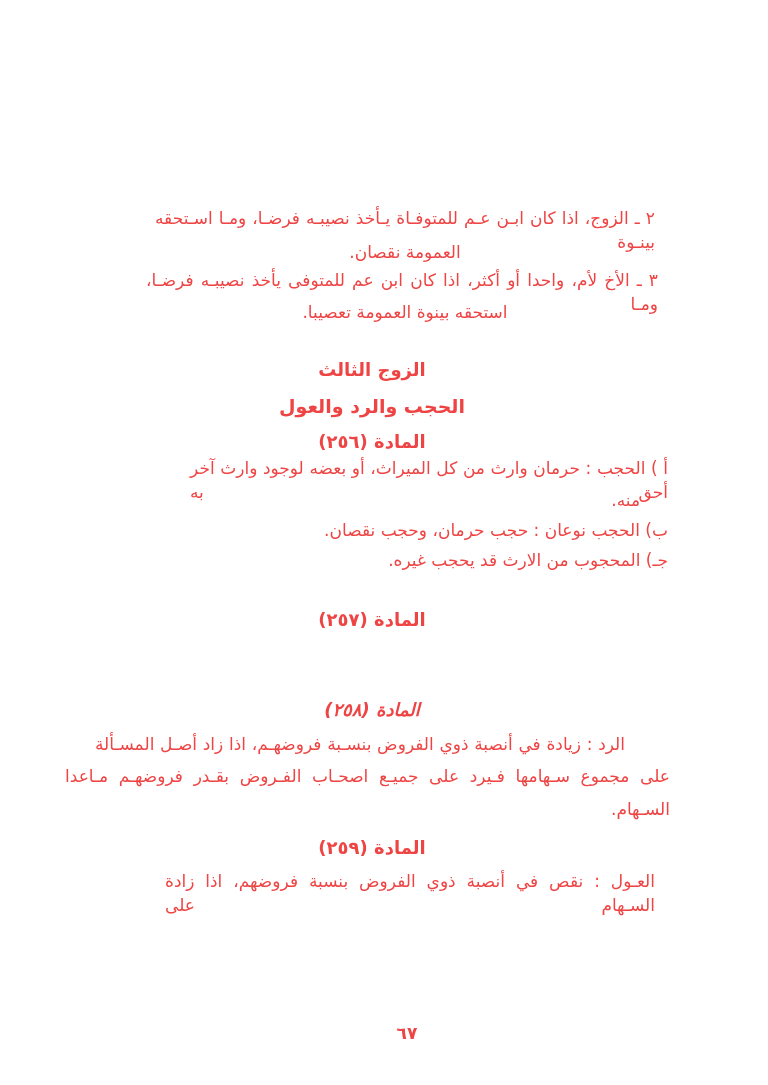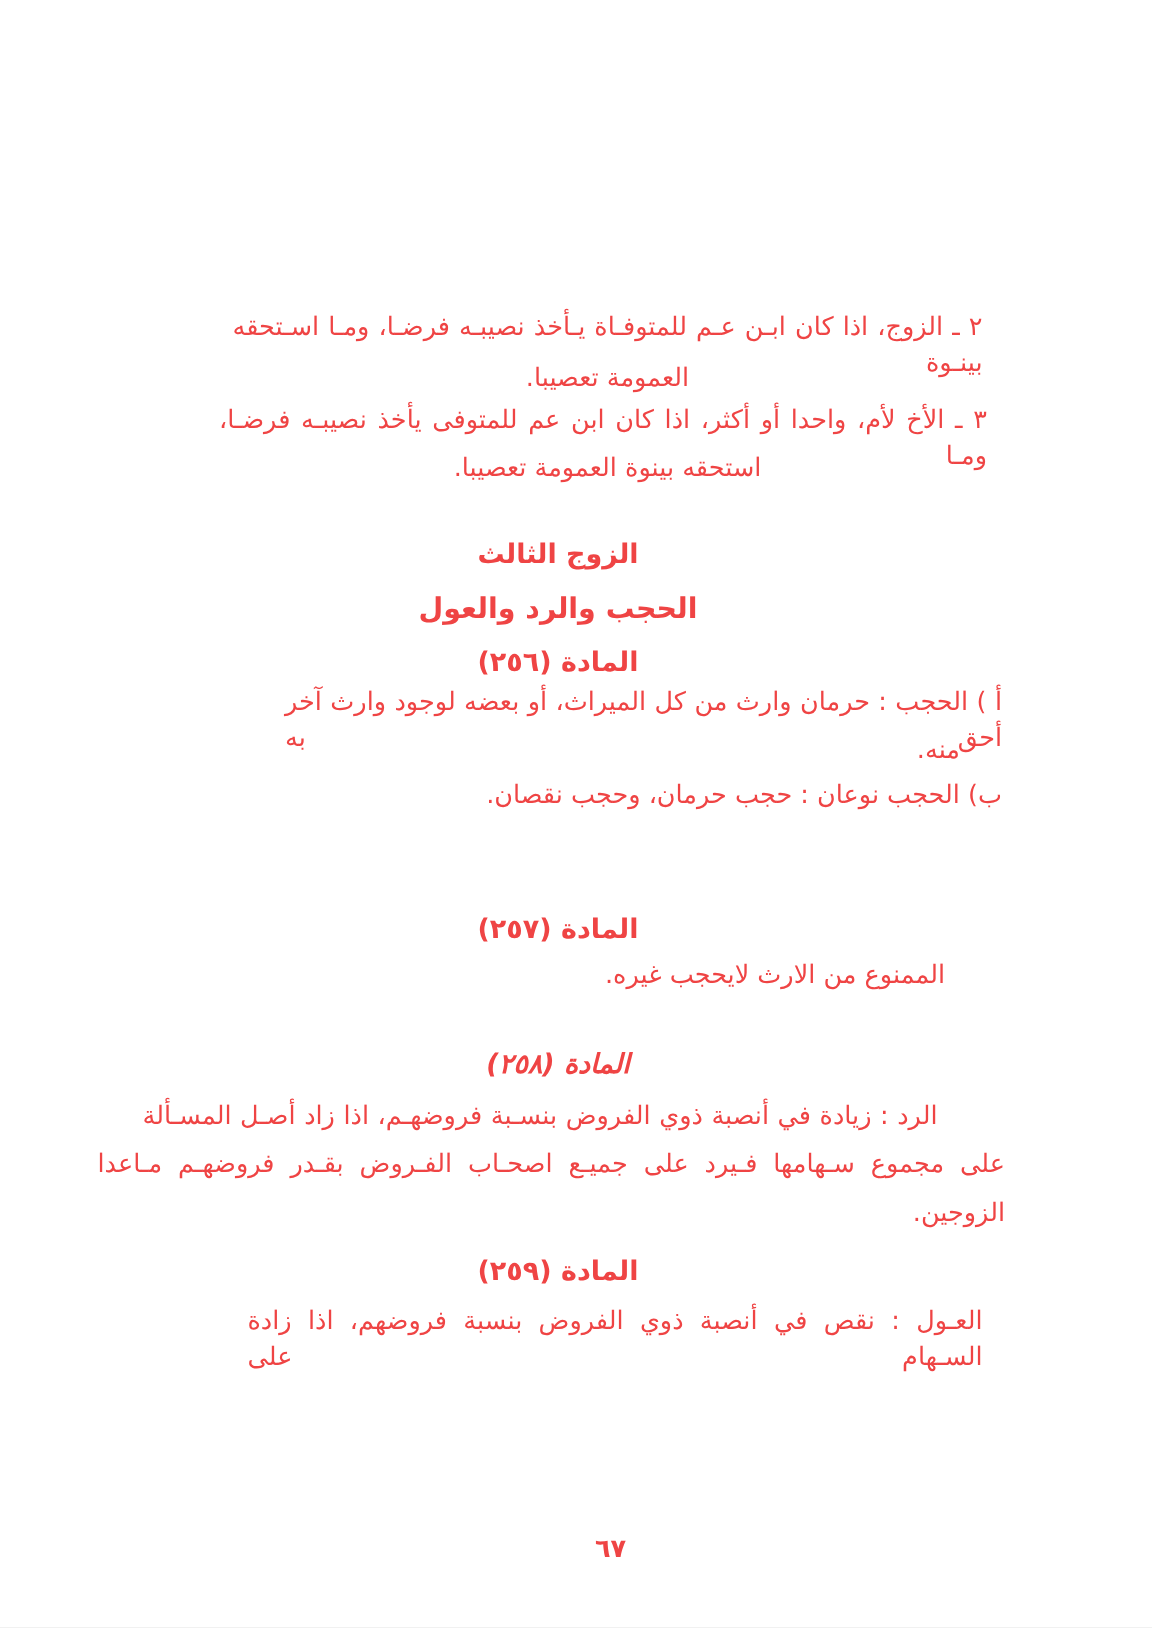--- a/index.html
+++ b/index.html
@@ -39,38 +39,38 @@
     font-size:17px;
     font-weight:bold;
   }
 </style>
 </head>
 <body>
 
 <div class="page">
 
   <div class="wrapline just" style="top:206px; right:113px; width:500px;">٢ ـ الزوج، اذا كان ابـن عـم للمتوفـاة يـأخذ نصيبـه فرضـا، ومـا اسـتحقه  بينـوة</div>
-  <div class="wrapline center" style="top:240px; right:113px; width:500px;">العمومة تعصيبا.</div>
+  <div class="wrapline center" style="top:240px; right:113px; width:500px;">العمومة نقصان.</div>
   <div class="wrapline just" style="top:268px; right:110px; width:512px;">٣ ـ الأخ لأم، واحدا أو أكثر، اذا كان ابن عم للمتوفى يأخذ نصيبـه  فرضـا، ومـا</div>
   <div class="wrapline center" style="top:300px; right:113px; width:500px;">استحقه بينوة العمومة تعصيبا.</div>
 
   <div class="heading" style="top:358px;">الزوج الثالث</div>
   <div class="heading" style="top:394px; font-size:19px;">الحجب والرد والعول</div>
 
   <div class="heading" style="top:430px;">المادة (٢٥٦)</div>
   <div class="wrapline right" style="top:488px; right:128px; width:450px;">منه.</div>
   <div class="wrapline just" style="top:456px; right:100px; width:478px;">أ ) الحجب : حرمان وارث من كل الميراث، أو بعضه لوجود وارث آخر أحق  به</div>
   <div class="wrapline right" style="top:518px; right:100px; width:478px;">ب) الحجب نوعان : حجب حرمان، وحجب نقصان.</div>
+  <div class="wrapline right" style="top:548px; right:100px; width:478px;">جـ) المحجوب من الارث قد يحجب غيره.</div>
 
   <div class="heading" style="top:608px;">المادة (٢٥٧)</div>
-  <div class="wrapline right" style="top:638px; right:138px; width:540px;">الممنوع من الارث لايحجب غيره.</div>
 
   <div class="heading" style="top:698px;font-style:italic;">المادة (٢٥٨)</div>
   <div class="wrapline just" style="top:732px; right:143px; width:530px;">الرد : زيادة في أنصبة ذوي الفروض بنسـبة فروضهـم، اذا زاد  أصـل المسـألة</div>
   <div class="wrapline just" style="top:764px; right:98px; width:605px;">على مجموع سـهامها فـيرد على جميـع اصحـاب الفـروض بقـدر فروضهـم مـاعدا</div>
-  <div class="wrapline right" style="top:797px; right:98px; width:605px;">الزوجين.</div>
+  <div class="wrapline right" style="top:797px; right:98px; width:605px;">السـهام.</div>
 
   <div class="heading" style="top:836px;">المادة (٢٥٩)</div>
   <div class="wrapline just" style="top:869px; right:113px; width:490px;">العـول : نقص في أنصبة ذوي الفروض بنسبة فروضهم، اذا  زادة السـهام على</div>
 
   <div class="pagenum" style="top:1023px; right:341px; width:40px; text-align:center;">٦٧</div>
 
 </div>
 
 </body></html>

